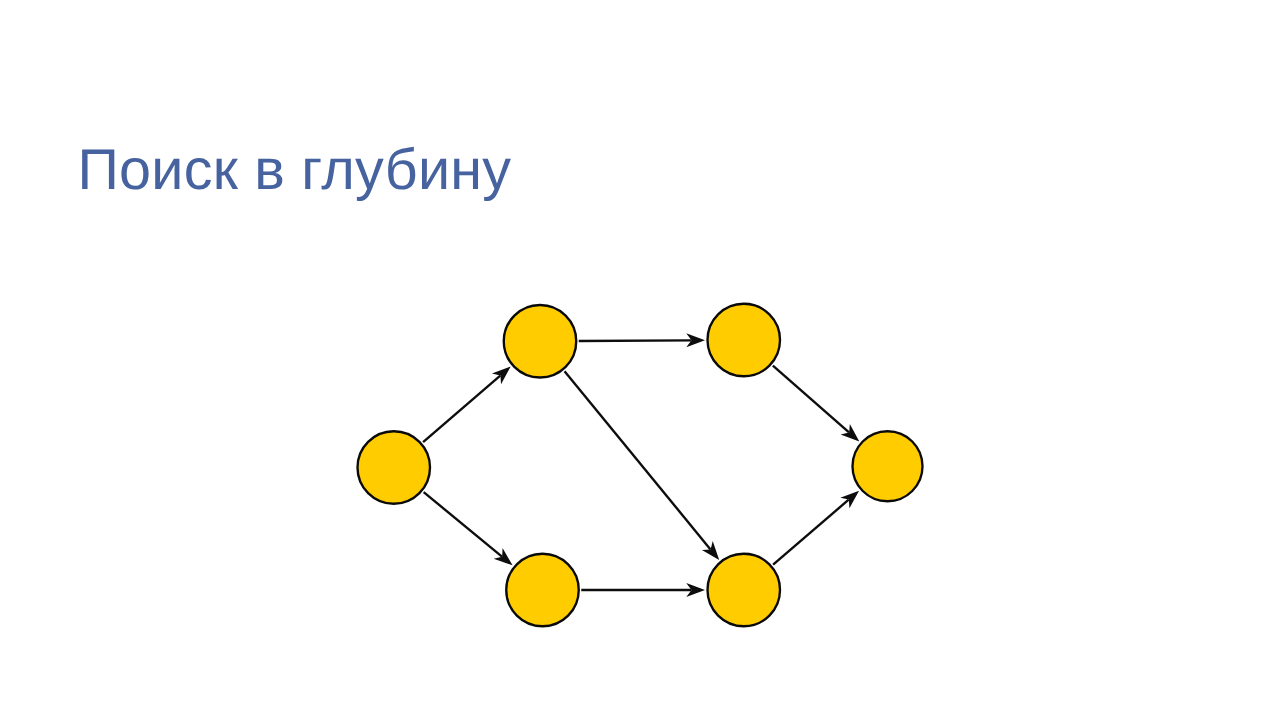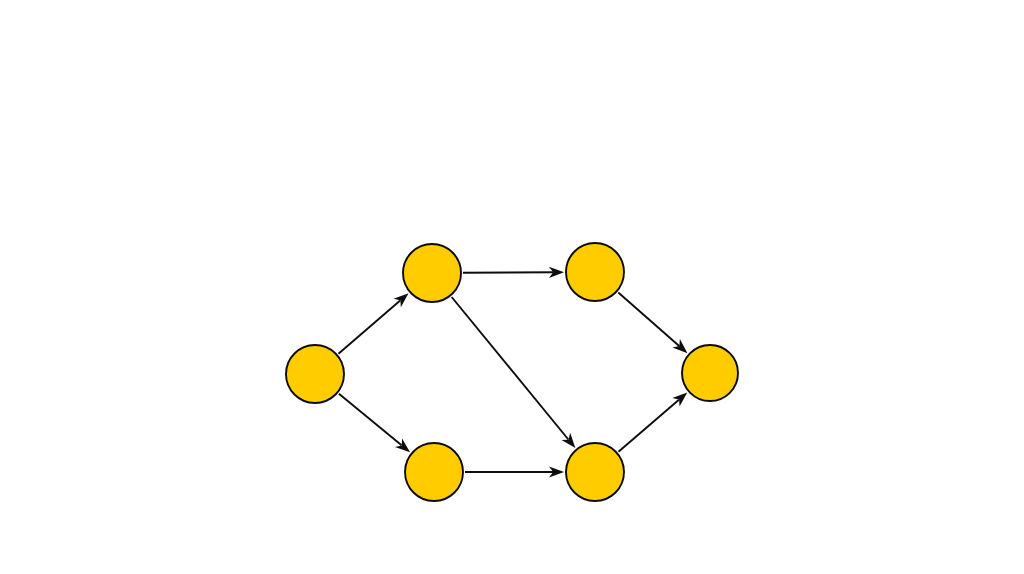--- a/index.html
+++ b/index.html
@@ -69,20 +69,21 @@
   .edge-head {
     fill: #0d0d0d;
     stroke: none;
   }
 </style>
 </head>
 <body>
 
 <div id="slide">
 
+  <h1 id="slide-title">Поиск в глубину</h1>
 
   <div id="graph-figure">
     <svg id="graph-svg" viewBox="0 0 1024 574" xmlns="http://www.w3.org/2000/svg">
       <g id="edge-layer">
           <g>
             <line class="graph-edge" x1="338.47" y1="353.74" x2="400.21" y2="300.44"></line>
             <polygon class="edge-head" points="408.53,293.26 400.84,307.30 400.36,300.31 393.52,298.82"></polygon>
           </g>
           <g>
             <line class="graph-edge" x1="338.93" y1="393.71" x2="401.58" y2="445.30"></line>

